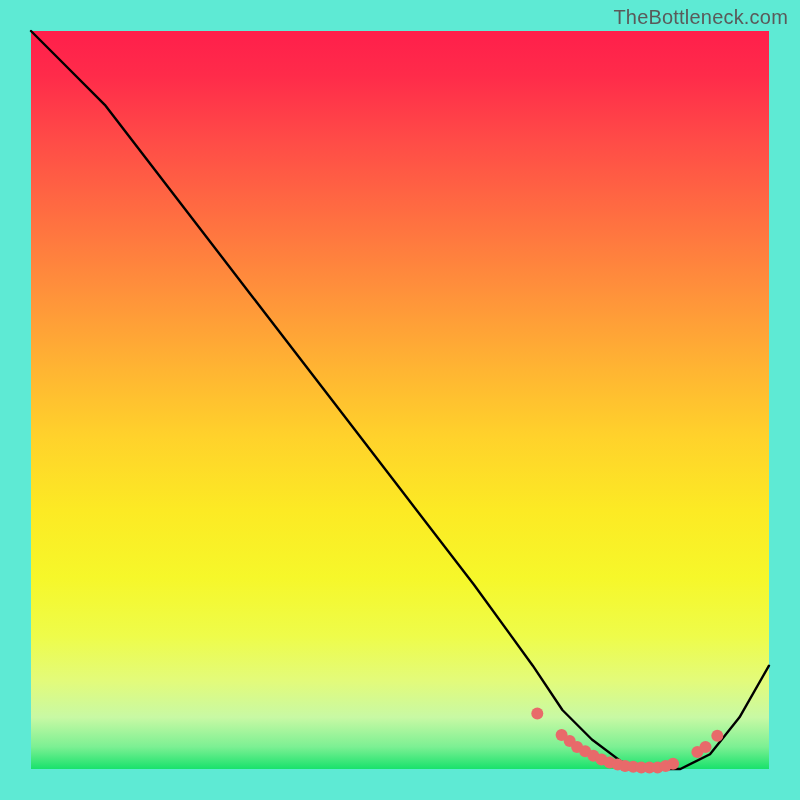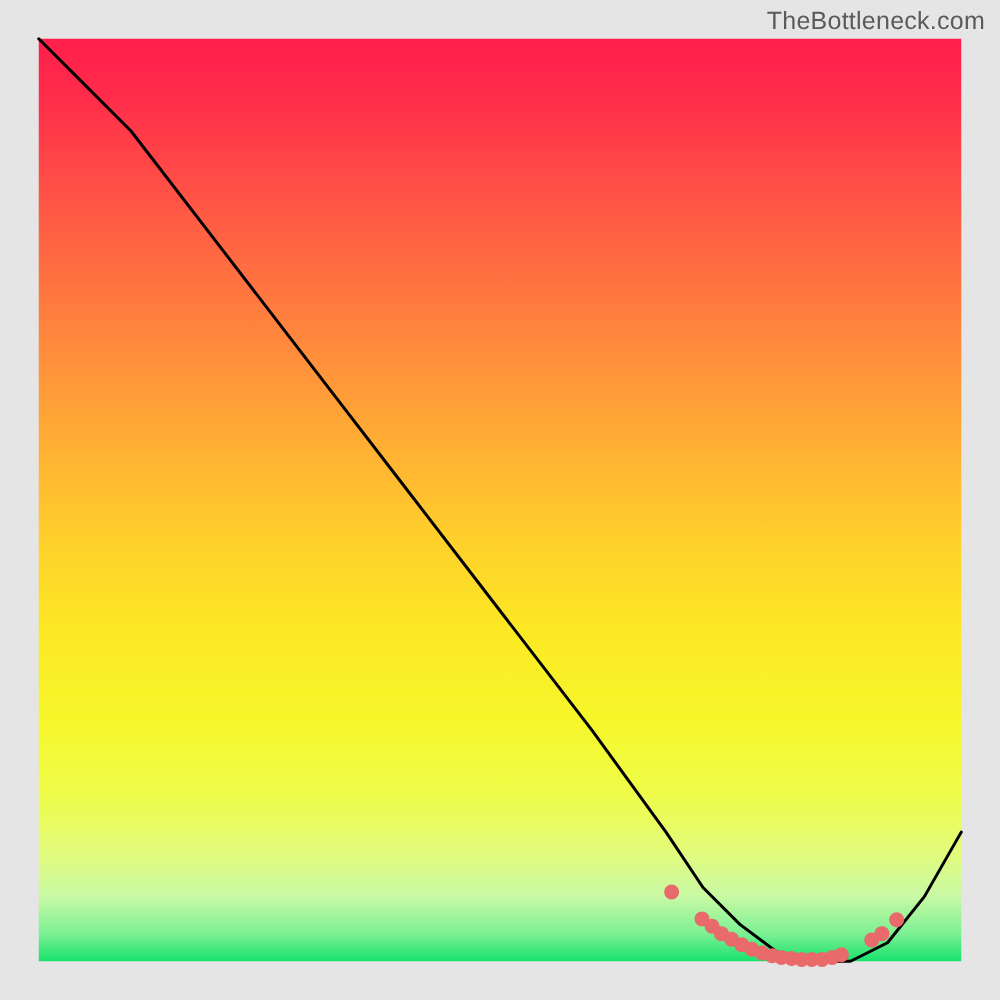--- a/index.html
+++ b/index.html
@@ -8,21 +8,21 @@
     background: #000;
     width: 800px;
     height: 800px;
     overflow: hidden;
     font-family: Arial, Helvetica, sans-serif;
   }
   .wrap {
     position: relative;
     width: 800px;
     height: 800px;
-    background: #e5e5e5;
+    background: #5eead4;
   }
   .watermark {
     position: absolute;
     top: 6px;
     right: 12px;
     color: #5a5a5a;
     font-size: 20px;
     font-weight: 500;
     letter-spacing: 0.2px;
     user-select: none;

